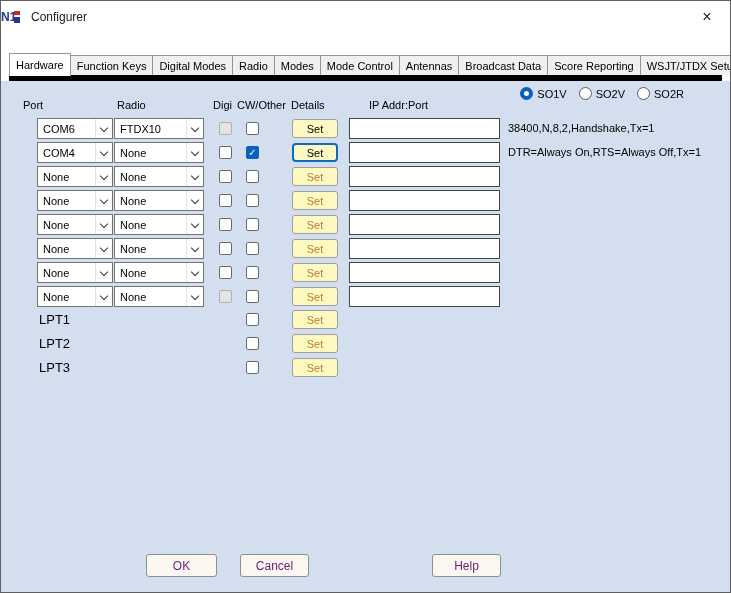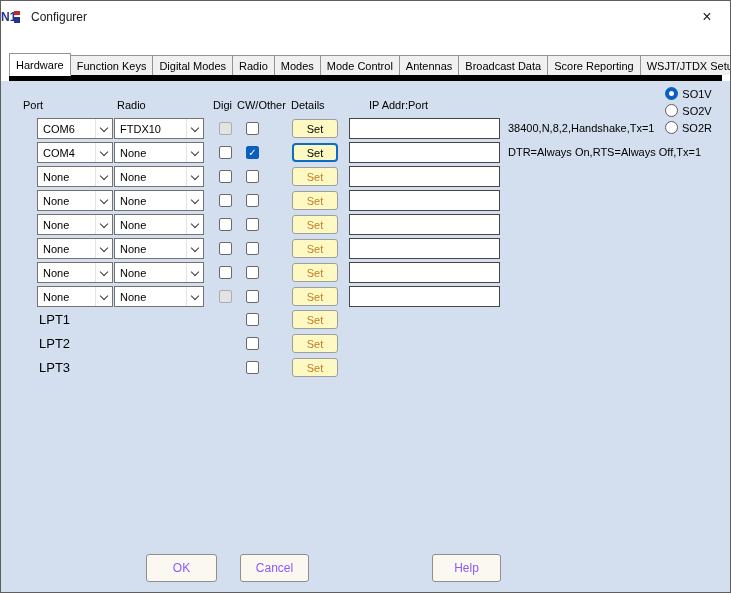--- a/index.html
+++ b/index.html
@@ -43,21 +43,21 @@
     margin-bottom: -1px; border-bottom: 1px solid #fff;
   }
 
   
   .content {
     position: absolute; top: 80px; left: 0; right: 0; bottom: 0;
     background: #d3deee;
   }
 
   
-  .radio-group { position: absolute; top: 6px; right: 18px; display: flex; gap: 4px; align-items: center; flex-direction: column; }
+  .radio-group { position: absolute; top: 6px; right: 46px; display: flex; gap: 12px; align-items: center; }
   .radio-option { display: flex; align-items: center; gap: 4px; font-size: 11px; color: #000; }
   .radio { width: 13px; height: 13px; border-radius: 50%; background: #fff; border: 1px solid #5c5c5c; }
   .radio.checked { border: 4px solid #0b5fbd; }
 
   
   .col-header { position: absolute; top: 18px; font-size: 11px; color: #000; white-space: nowrap; }
 
   
   .row { position: absolute; left: 0; right: 0; height: 22px; }
   .combo {
@@ -89,23 +89,23 @@
     position: absolute; left: 348px; top: 0; width: 151px; height: 21px;
     border: 1px solid #454545; background: #fff; font-size: 11px; font-family: inherit; padding: 0 4px;
   }
 
   .status { position: absolute; left: 507px; top: 0; line-height: 21px; font-size: 11px; color: #000; white-space: nowrap; }
 
   .lpt-label { position: absolute; left: 38px; top: 0; line-height: 21px; font-size: 13px; color: #000; }
 
   
   .dlg-btn {
-    position: absolute; top: 473px; height: 28px;
+    position: absolute; top: 473px; height: 23px;
     background: #fbf7f1; border: 1px solid #8f8f8f; border-radius: 3px;
-    font-size: 12px; font-family: inherit; color: #8b5cf6;
+    font-size: 12px; font-family: inherit; color: #701a75;
   }
   .dlg-btn.ok { left: 145px; width: 71px; }
   .dlg-btn.cancel { left: 239px; width: 69px; }
   .dlg-btn.help { left: 431px; width: 69px; }
 </style>
 </head>
 <body>
 
 <div class="window">
 

